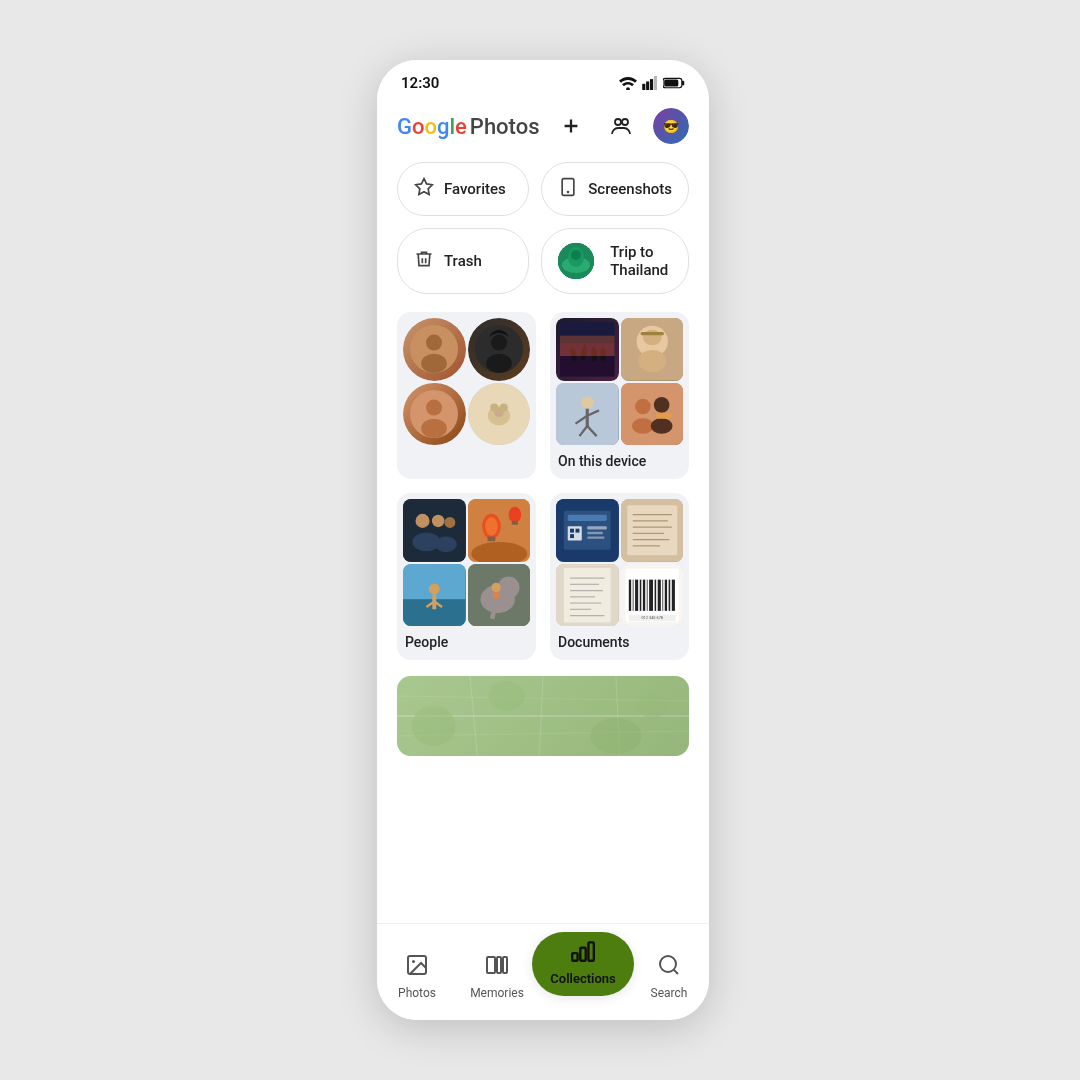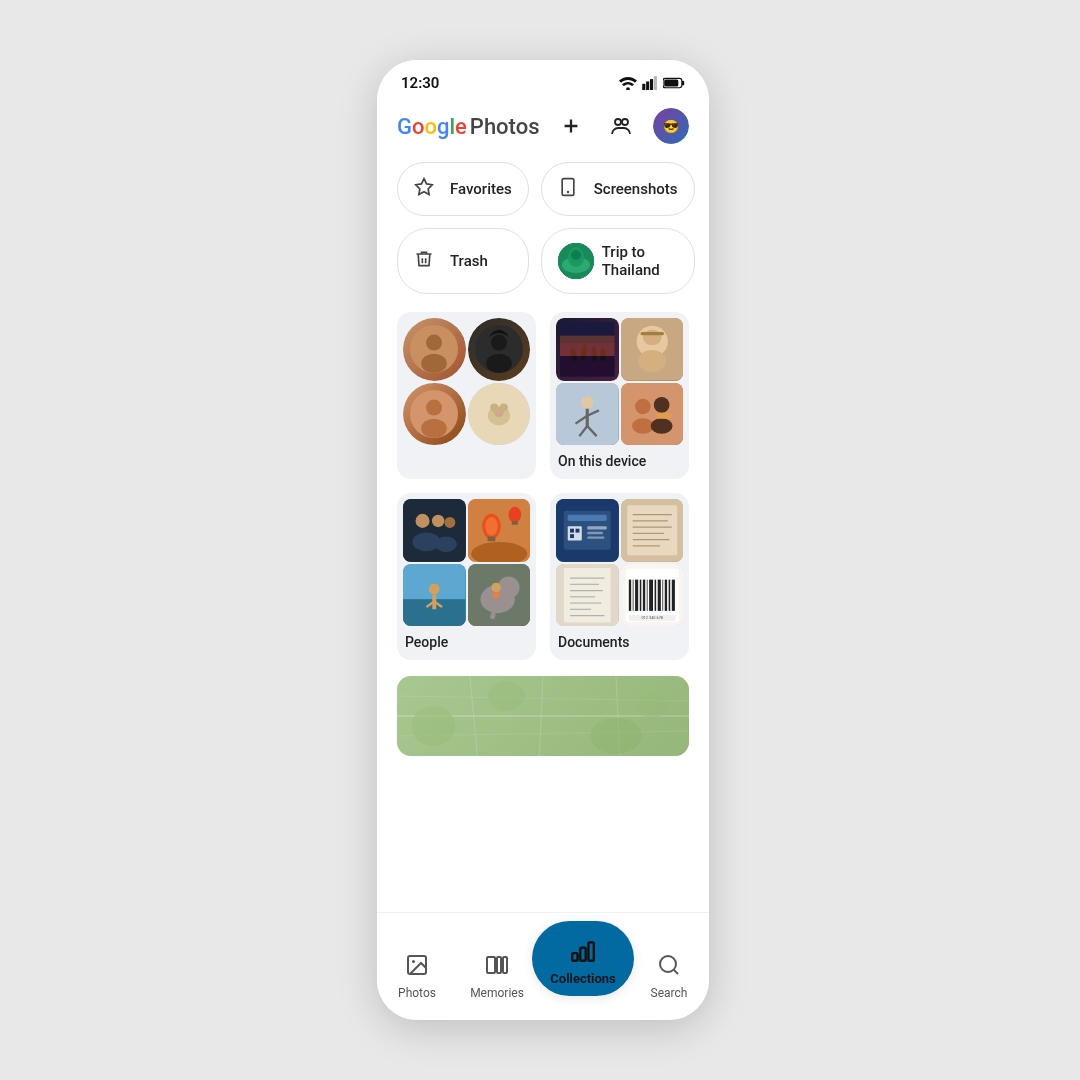--- a/index.html
+++ b/index.html
@@ -113,21 +113,21 @@
     
     .quick-buttons {
       display: grid;
       grid-template-columns: 1fr 1fr;
       gap: 12px;
       margin-bottom: 18px;
     }
     .quick-btn {
       display: flex;
       align-items: center;
-      gap: 16px;
+      gap: 10px;
       padding: 14px 16px;
       border: 1.5px solid #e0e0e0;
       border-radius: 30px;
       cursor: pointer;
       background: #fff;
       font-size: 15px;
       font-weight: 500;
       color: #222;
       transition: background 0.15s;
     }
@@ -238,23 +238,23 @@
     }
     .nav-item-icon {
       font-size: 22px;
       color: #555;
     }
     .nav-item.active .nav-item-icon {
       color: #111;
     }
     
     .collections-bubble {
-      background: #0369a1;
+      background: #4d7c0f;
       border-radius: 50px;
-      padding: 17px 18px 10px;
+      padding: 6px 18px 10px;
       display: flex;
       flex-direction: column;
       align-items: center;
       gap: 2px;
       position: relative;
       top: -4px;
       box-shadow: 0 2px 12px rgba(0,0,0,0.10);
     }
     .collections-bubble .nav-item-icon {
       color: #1a1a2a;
@@ -382,21 +382,21 @@
           <svg width="20" height="20" viewBox="0 0 24 24" fill="none" stroke="#444" stroke-width="2">
             <polyline points="3 6 5 6 21 6"></polyline>
             <path d="M19 6l-1 14H6L5 6"></path>
             <path d="M10 11v6M14 11v6"></path>
             <path d="M9 6V4h6v2"></path>
           </svg>
         </span>
         <span>Trash</span>
       </div>
 
-      <div class="quick-btn" style="gap:8px;">
+      <div class="quick-btn" style="gap:16px;">
         <div class="trip-thumb">
           <div class="trip-thumb-inner">
             <svg width="36" height="36" viewBox="0 0 36 36">
               <rect width="36" height="36" fill="#1a8a5a"></rect>
               <ellipse cx="18" cy="22" rx="14" ry="8" fill="#2aaa70"></ellipse>
               <ellipse cx="18" cy="14" rx="8" ry="10" fill="#1a9860"></ellipse>
               <circle cx="18" cy="12" r="5" fill="#0a8050"></circle>
             </svg>
           </div>
         </div>

